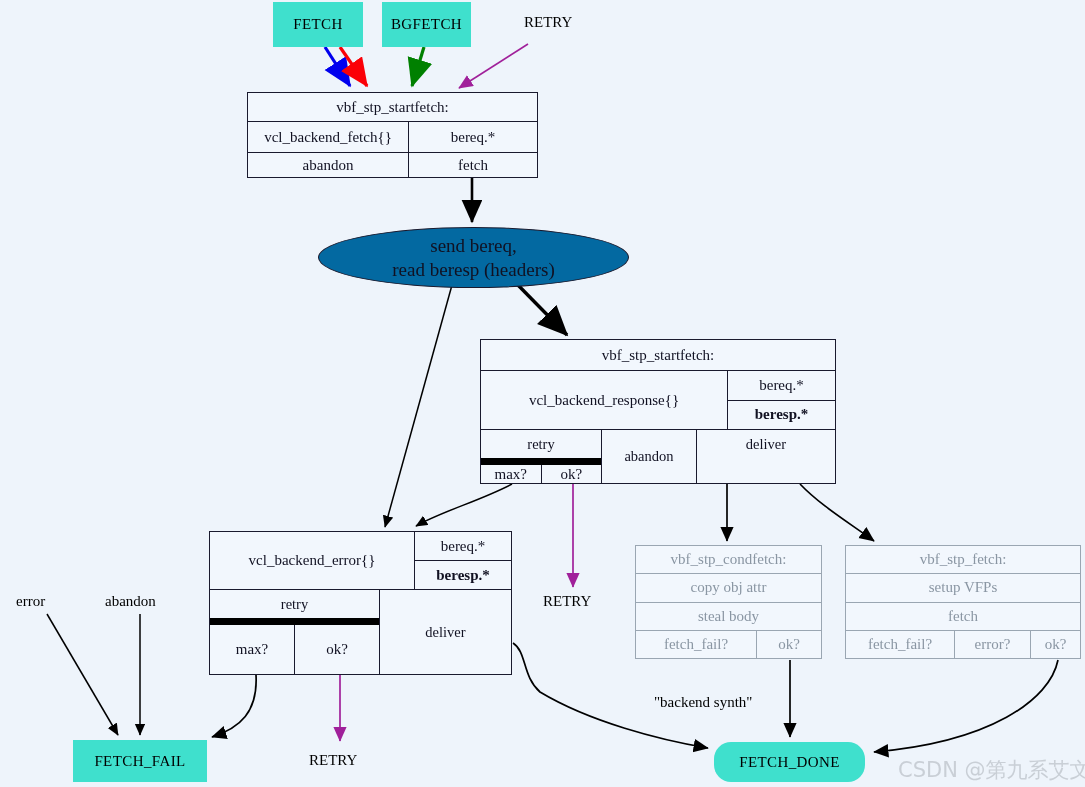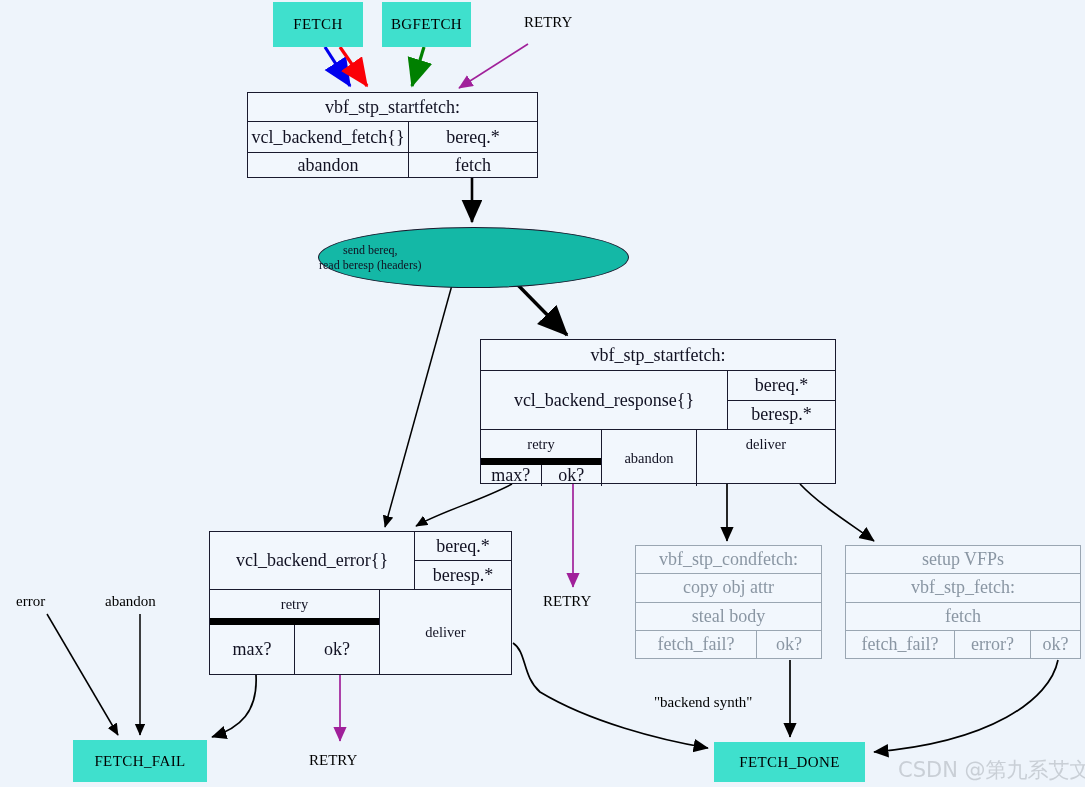--- a/index.html
+++ b/index.html
@@ -53,40 +53,41 @@
     flex: 1 1 auto;
     border-top: 1px solid #1a1a2e;
   }
   .rec.muted .rrow { border-top-color: #9aa6b2; }
   .rrow:first-child { border-top: none; }
   .cell {
     display: flex;
     align-items: center;
     justify-content: center;
     border-left: 1px solid #1a1a2e;
-    font-size: 18px;
+    font-size: 15px;
     text-align: left;
     box-sizing: border-box;
     overflow: hidden;
     white-space: nowrap;
   }
   .rec.muted .cell { border-left-color: #9aa6b2; }
   .cell:first-child { border-left: none; }
   .vstack {
     display: flex;
     flex-direction: column;
     box-sizing: border-box;
     border-left: 1px solid #1a1a2e;
   }
   .vstack > .cell {
     border-left: none;
     flex: 1 1 0;
   }
   .vstack > .cell + .cell {
     border-top: 1px solid #1a1a2e;
+    font-weight: bold;
   }
   
   .grp {
     display: flex;
     flex-direction: column;
     box-sizing: border-box;
     border-left: 1px solid #1a1a2e;
   }
   .grp:first-child { border-left: none; }
   .grp > .cap {
@@ -104,25 +105,26 @@
   .lbl {
     position: absolute;
     font-size: 15px;
     color: #000000;
     white-space: nowrap;
   }
   .ellipse-node {
     position: absolute;
     border: 1.4px solid #1a1a2e;
     border-radius: 50%;
-    background: #14b8a6;
+    background: #0369a1;
     display: flex;
     align-items: center;
+    justify-content: center;
     text-align: center;
-    font-size: 12px;
+    font-size: 19px;
     line-height: 1.25;
     color: #111122;
   }
   .wm {
     position: absolute;
     color: #c9cfd6;
     font-size: 21px;
     font-family: "DejaVu Sans", sans-serif;
     white-space: nowrap;
   }
@@ -283,24 +285,24 @@
       <div class="cell" style="flex:1 1 100%;">steal body</div>
     </div>
     <div class="rrow">
       <div class="cell" style="flex:0 0 120px;">fetch_fail?</div>
       <div class="cell" style="flex:1 1 auto;">ok?</div>
     </div>
   </div>
 
   <div class="node rec muted" style="left:845px; top:545px; width:236px; height:114px;">
     <div class="rrow">
+      <div class="cell" style="flex:1 1 100%;">vbf_stp_fetch:</div>
+    </div>
+    <div class="rrow">
       <div class="cell" style="flex:1 1 100%;">setup VFPs</div>
-    </div>
-    <div class="rrow">
-      <div class="cell" style="flex:1 1 100%;">vbf_stp_fetch:</div>
     </div>
     <div class="rrow">
       <div class="cell" style="flex:1 1 100%;">fetch</div>
     </div>
     <div class="rrow">
       <div class="cell" style="flex:0 0 108px;">fetch_fail?</div>
       <div class="cell" style="flex:0 0 76px;">error?</div>
       <div class="cell" style="flex:1 1 auto;">ok?</div>
     </div>
   </div>
@@ -311,19 +313,19 @@
   <div class="lbl" style="left:543px; top:593px;">RETRY</div>
 
   <div class="lbl" style="left:654px; top:694px;">"backend synth"</div>
 
   <div class="lbl" style="left:309px; top:752px;">RETRY</div>
 
   <div class="node term" style="left:73px; top:740px; width:134px; height:42px;">
     <span>FETCH_FAIL</span>
   </div>
 
-  <div class="node term" style="left:714px; top:742px; width:151px; height:40px;">
+  <div class="node term" style="left:714px; top:742px; width:151px; height:40px;border-radius:17px;">
     <span>FETCH_DONE</span>
   </div>
 
   <div class="wm" style="left:898px; top:756px;">CSDN @第九系艾文</div>
 
 </div>
 
 </body></html>

